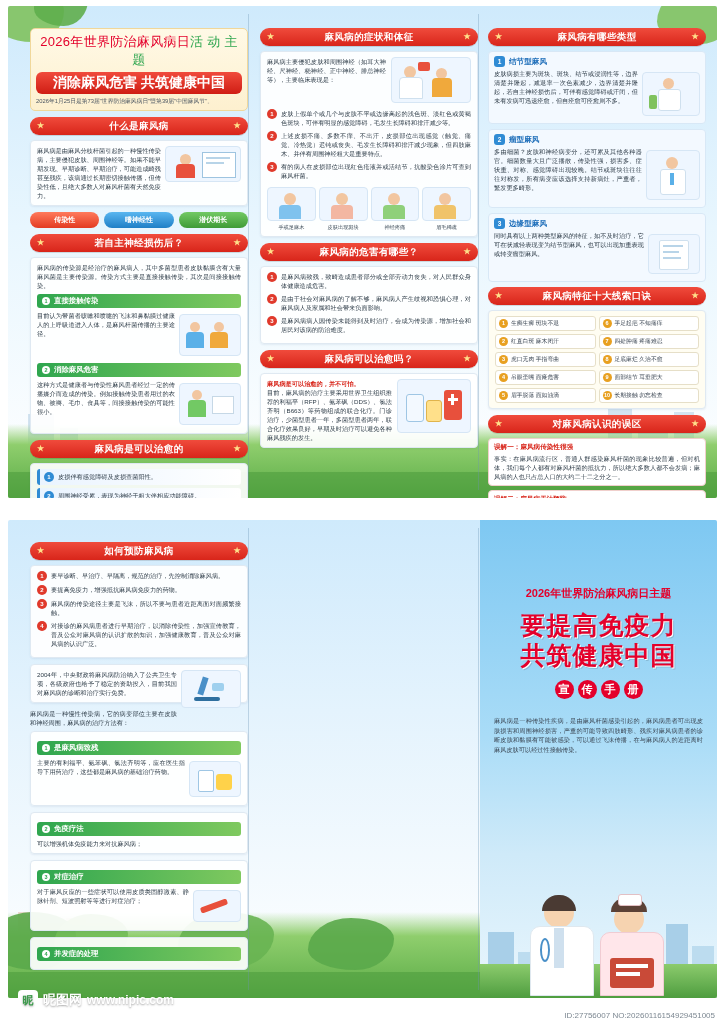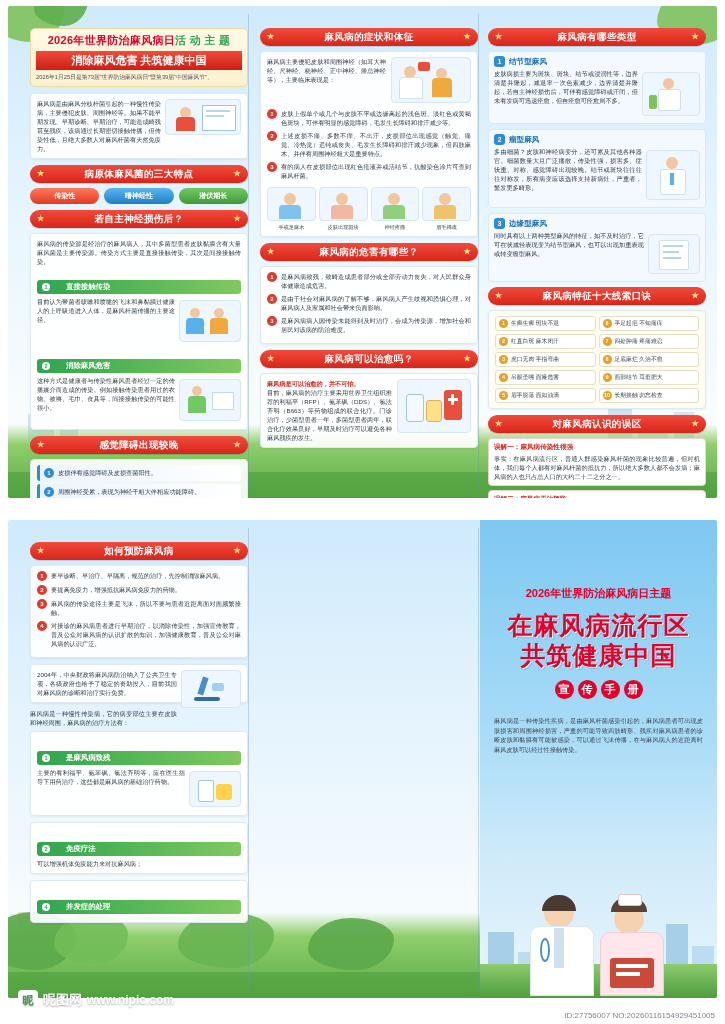--- a/index.html
+++ b/index.html
@@ -33,41 +33,41 @@
       box-shadow:0 1px 0 rgba(0,0,0,.12);letter-spacing:.4px;}
   .hdr:before,.hdr:after{content:"\2605";position:absolute;top:0;color:#ffe08a;font-size:8px;}
   .hdr:before{left:7px;} .hdr:after{right:7px;}
 
   .card{background:rgba(255,255,255,.92);border:1px solid #dfe9f2;border-radius:4px;padding:5px 6px;margin-bottom:6px;
      box-shadow:0 1px 2px rgba(30,70,110,.08);}
   .txt{font-size:6.2px;line-height:9px;color:#2e3c48;text-align:justify;}
 
   
   .titlebox{background:linear-gradient(180deg,#fff9e6,#fdf0cf);border:1px solid #f0d79a;border-radius:5px;padding:4px 5px;margin-bottom:6px;text-align:center;}
-  .t1{font-size:11px;font-weight:bold;color:#e4002b;letter-spacing:.3px;}
+  .t1{font-size:13px;font-weight:normal;color:#e4002b;letter-spacing:.3px;}
   .t1 .grn{color:#2fa64f;}
-  .t2{margin-top:3px;background:linear-gradient(180deg,#f04b3c,#cf1d14);color:#fff;font-size:11px;font-weight:bold;border-radius:0;padding:2px 4px;}
+  .t2{margin-top:3px;background:linear-gradient(180deg,#f04b3c,#cf1d14);color:#fff;font-size:14px;font-weight:bold;border-radius:6px;padding:2px 4px;}
   .t3{margin-top:3px;font-size:5.8px;color:#4a5560;line-height:8.5px;text-align:justify;}
 
   
   .nlist{list-style:none;margin:0;padding:0;}
   .nitem{display:flex;gap:4px;margin-bottom:4px;align-items:flex-start;}
   .num{flex:0 0 auto;width:10px;height:10px;border-radius:50%;background:#e03a2c;color:#fff;font-size:6px;line-height:10px;text-align:center;font-weight:bold;}
   .num.blue{background:#2f8bd4;}
 
   
   .pills{display:flex;gap:5px;margin-bottom:6px;}
   .pill{flex:1;text-align:center;font-size:7px;font-weight:bold;color:#fff;border-radius:9px;padding:3px 0;
        background:linear-gradient(180deg,#ff7a5c,#e33b22);}
   .pill.b{background:linear-gradient(180deg,#59b6f0,#1f7fc6);}
   .pill.g{background:linear-gradient(180deg,#72c964,#3f9b37);}
 
   
-  .sub{display:flex;align-items:center;gap:16px;background:linear-gradient(90deg,#2fa64f,#7fc95f);
-      color:#fff;font-size:7.4px;font-weight:bold;border-radius:3px;padding:2px 5px;margin:14px 0 3px;}
+  .sub{display:flex;align-items:center;gap:4px;background:linear-gradient(90deg,#2fa64f,#7fc95f);
+      color:#fff;font-size:7.4px;font-weight:bold;border-radius:3px;padding:2px 5px;margin:4px 0 3px;}
   .sub .dot{width:8px;height:8px;border-radius:50%;background:#fff;color:#2fa64f;font-size:5.5px;line-height:8px;text-align:center;font-weight:bold;}
 
   
   .ill{background:#eef6ff;border:1px solid #d6e6f5;border-radius:4px;height:42px;position:relative;overflow:hidden;margin:3px 0;}
   .ill.small{height:34px;}
   .figure{position:absolute;}
   .head{border-radius:50%;}
   .cap{font-size:5.2px;color:#3b4a57;text-align:center;}
 
   
@@ -142,32 +142,32 @@
     <div class="col col1">
 
       <div class="titlebox">
         <div class="t1">
           <span>2026年世界防治麻风病日</span><span class="grn">活 动 主 题</span>
         </div>
         <div class="t2">消除麻风危害 共筑健康中国</div>
         <div class="t3">2026年1月25日是第73届"世界防治麻风病日"暨第39届"中国麻风节"。</div>
       </div>
 
+      <div class="hdr">什么是麻风病</div>
       <div class="card">
         <div class="ill small" style="float:right;width:74px;margin:0 0 3px 4px;">
           <div class="figure head" style="left:14px;top:7px;width:11px;height:11px;background:#f2c6a0;"></div>
           <div class="figure" style="left:10px;top:17px;width:19px;height:14px;background:#e8503c;border-radius:4px 4px 0 0;"></div>
           <div class="figure" style="left:36px;top:5px;width:32px;height:24px;background:#fff;border:1px solid #9ec4e0;"></div>
           <div class="figure" style="left:40px;top:10px;width:24px;height:2px;background:#b8d4e8;"></div>
           <div class="figure" style="left:40px;top:15px;width:18px;height:2px;background:#b8d4e8;"></div>
         </div>
         <div class="txt">麻风病是由麻风分枝杆菌引起的一种慢性传染病，主要侵犯皮肤、周围神经等。如果不能早期发现、早期诊断、早期治疗，可能造成畸残甚至残疾，该病通过长期密切接触传播，但传染性低，且绝大多数人对麻风杆菌有天然免疫力。</div>
       </div>
 
-      <div class="hdr">病原体麻风菌的三大特点</div>
       <div class="pills">
         <div class="pill">传染性</div>
         <div class="pill b">嗜神经性</div>
         <div class="pill g">潜伏期长</div>
       </div>
 
       <div class="hdr">若自主神经损伤后？</div>
       <div class="card">
         <div class="txt">麻风病的传染源是经治疗的麻风病人，其中多菌型患者皮肤黏膜含有大量麻风菌是主要传染源。传染方式主要是直接接触传染，其次是间接接触传染。</div>
 
@@ -192,21 +192,21 @@
         <div style="display:flex;gap:4px;">
           <div class="txt" style="flex:1;">这种方式是健康者与传染性麻风患者经过一定的传播媒介而造成的传染。例如接触传染患者用过的衣物、被褥、毛巾、食具等，间接接触传染的可能性很小。</div>
           <div class="ill small" style="flex:0 0 60px;height:40px;">
             <div class="figure head" style="left:12px;top:6px;width:10px;height:10px;background:#f2c6a0;"></div>
             <div class="figure" style="left:8px;top:16px;width:18px;height:17px;background:#72c964;border-radius:4px 4px 0 0;"></div>
             <div class="figure" style="left:32px;top:12px;width:20px;height:16px;background:#ffffff;border:1px solid #c6d8e6;"></div>
           </div>
         </div>
       </div>
 
-      <div class="hdr">感觉障碍出现较晚</div>
+      <div class="hdr">麻风病是可以治愈的</div>
       <div class="card">
         <div class="step">
           <span class="num blue">1</span>
           <span class="txt">皮损伴有感觉障碍及皮损查菌阳性。</span>
         </div>
         <div class="step">
           <span class="num blue">2</span>
           <span class="txt">周围神经受累，表现为神经干粗大伴相应功能障碍。</span>
         </div>
 
@@ -474,36 +474,48 @@
       </div>
 
       <div class="card">
         <div class="sub">
           <span class="dot">2</span>
           <span>免疫疗法</span>
         </div>
         <div class="txt">可以增强机体免疫能力来对抗麻风病；</div>
       </div>
 
+      <div class="card">
+        <div class="sub">
+          <span class="dot">3</span>
+          <span>对症治疗</span>
+        </div>
+        <div style="display:flex;gap:4px;">
+          <div class="txt" style="flex:1;">对于麻风反应的一些症状可以使用皮质类固醇激素、静脉针剂、短波照射等等进行对症治疗；</div>
+          <div class="ill small" style="flex:0 0 46px;height:30px;">
+            <div class="figure" style="left:6px;top:12px;width:28px;height:6px;background:#e8503c;border-radius:2px;transform:rotate(-20deg);"></div>
+          </div>
+        </div>
+      </div>
 
       <div class="card">
         <div class="sub">
           <span class="dot">4</span>
           <span>并发症的处理</span>
         </div>
 
       </div>
 
     </div>
 
 
     <div class="cover">
       <div class="cov-sub">2026年世界防治麻风病日主题</div>
       <div class="cov-main">
-        <div>在麻风病流行区</div>
+        <div>要提高免疫力</div>
         <div>共筑健康中国</div>
       </div>
       <div class="cov-badge">
         <span>宣</span>
         <span>传</span>
         <span>手</span>
         <span>册</span>
       </div>
       <div class="cov-txt">麻风病是一种传染性疾病，是由麻风杆菌感染引起的，麻风病患者可出现皮肤损害和周围神经损害，严重的可能导致四肢畸形、残疾对麻风病患者的诊断皮肤和黏膜有可能被感染，可以通过飞沫传播，在与麻风病人的近距离时麻风皮肤可以经过性接触传染。</div>
 

